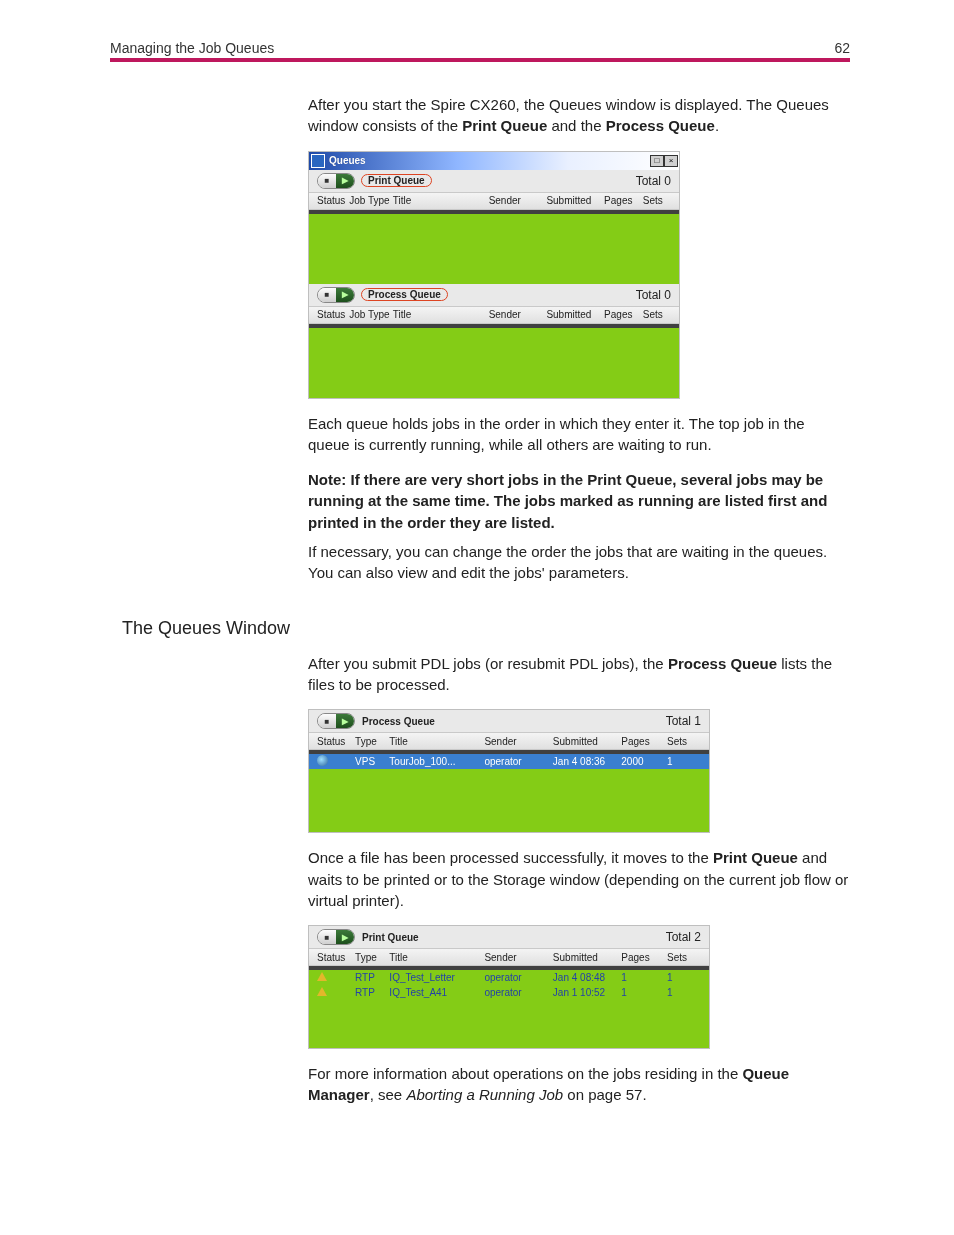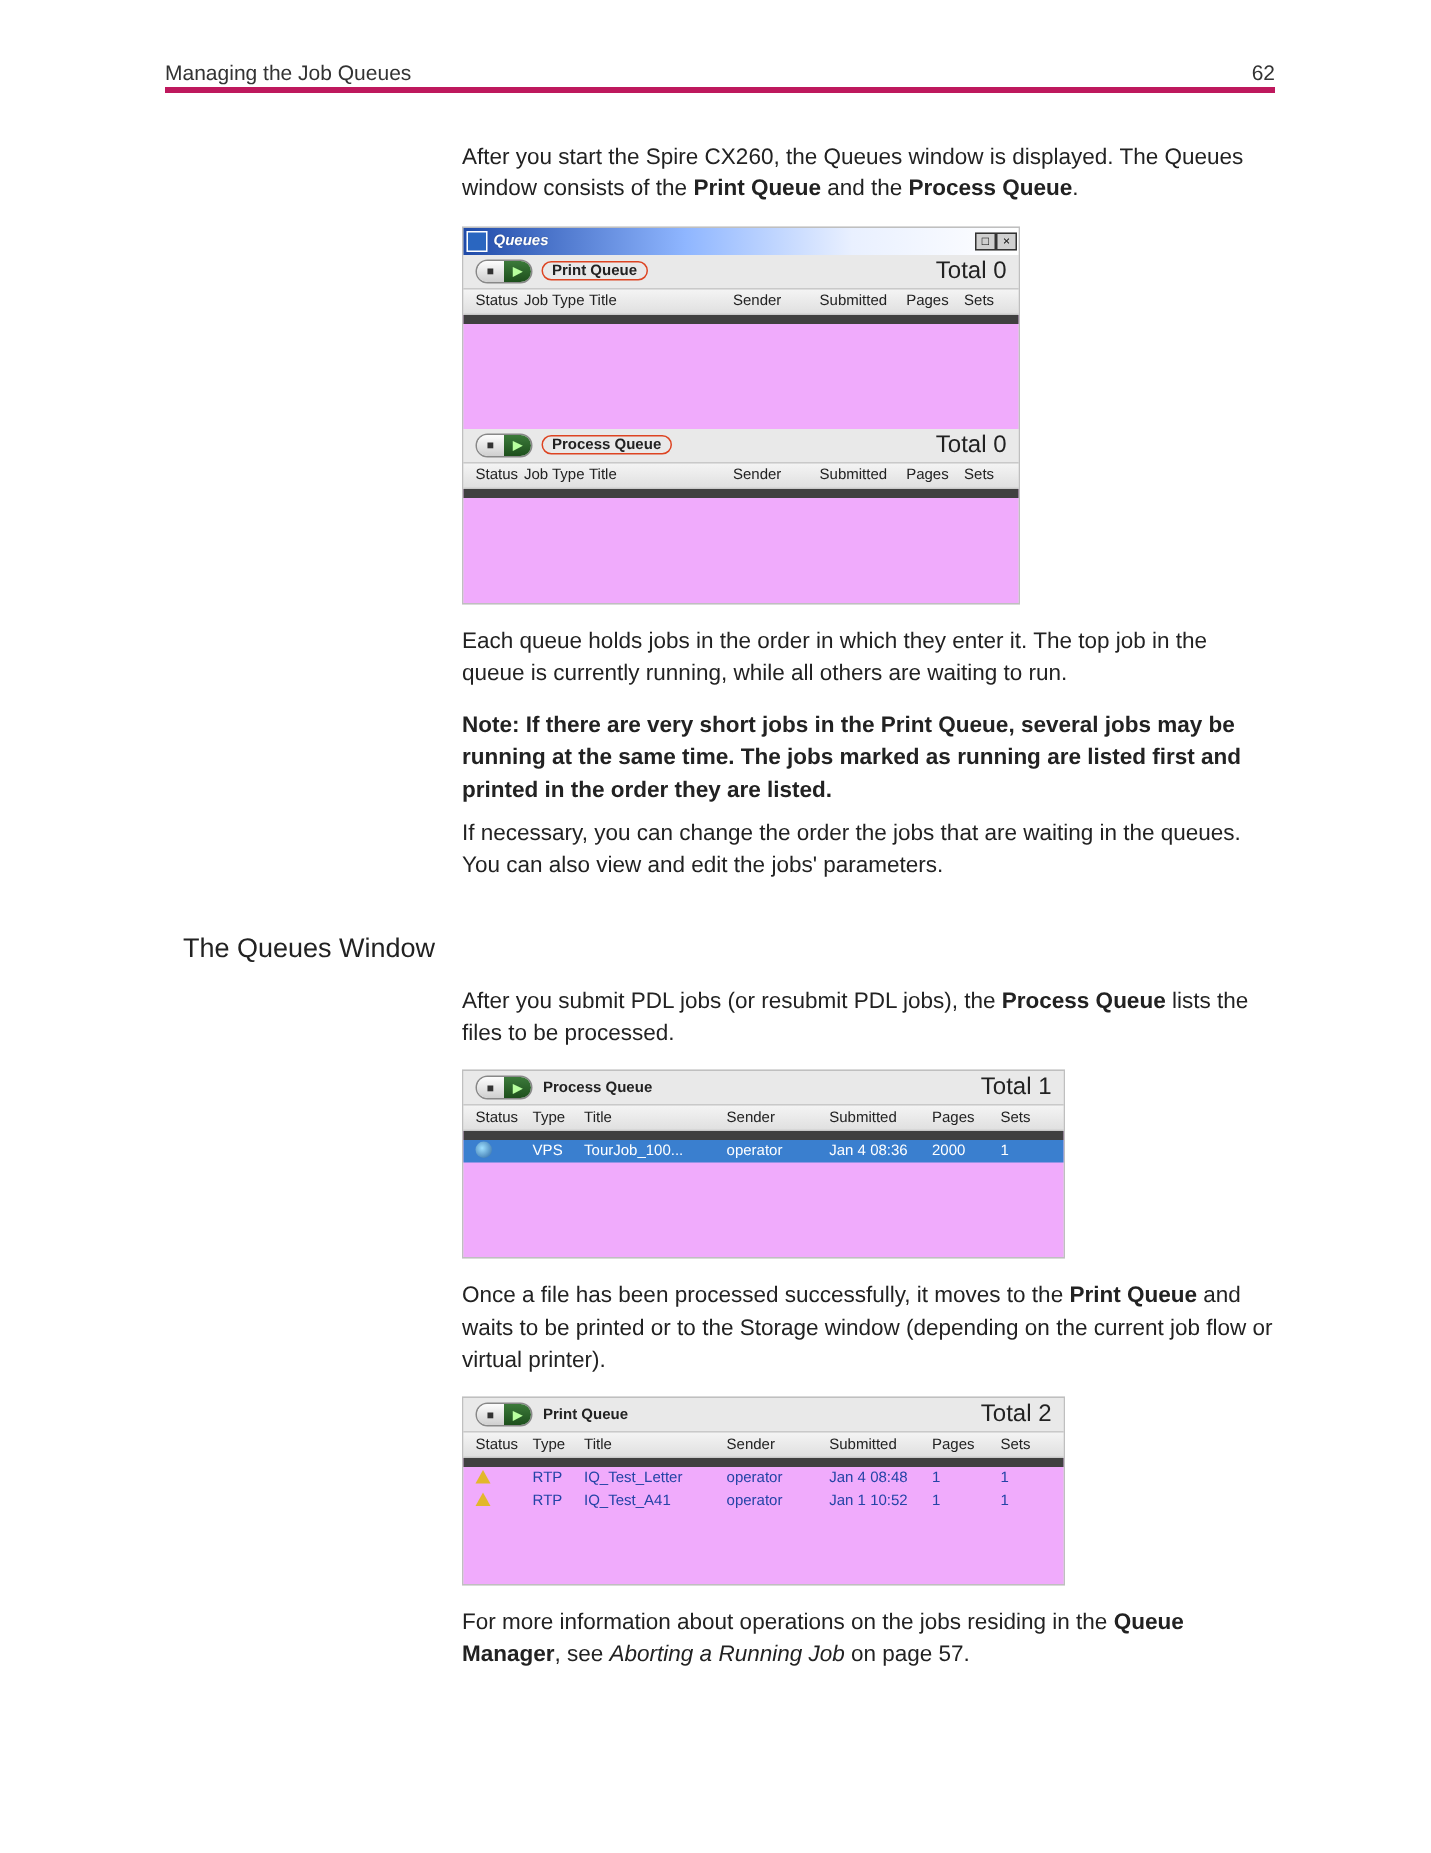--- a/index.html
+++ b/index.html
@@ -59,21 +59,21 @@
     align-items: center;
     justify-content: space-between;
     font-family: Tahoma, Arial, sans-serif;
     font-size: 10px;
     color: #fff;
   }
   .win-title-left { display: flex; align-items: center; gap: 4px; padding-left: 2px;}
   .win-title-icon {
     width: 12px; height: 12px; background: #2a66c0; border: 1px solid #fff;
   }
-  .win-title-text { font-weight: bold; text-shadow: 0 0 1px rgba(0,0,0,0.3); font-style: italic; }
+  .win-title-text { font-weight: bold; text-shadow: 0 0 1px rgba(0,0,0,0.3); }
   .win-btns { display: flex; gap: 0; padding-right: 1px;}
   .win-btn {
     width: 14px; height: 12px; background: #d0d0d0;
     border: 1px solid #333; font-size: 8px; line-height: 10px;
     text-align: center; font-family: Arial; color: #000;
     box-sizing: border-box;
   }
 
   .queue-section {
     padding: 0;
@@ -109,21 +109,21 @@
     color: #222;
     border: 1px solid rgba(0,0,0,0); 
   }
   .queue-label.circled {
     border: 1px solid #d42;
     border-radius: 10px;
     padding: 0 6px;
   }
   .queue-total {
     margin-left: auto;
-    font-size: 16px;
+    font-size: 12px;
     color: #222;
   }
   .col-headers {
     display: flex;
     font-family: Tahoma, Arial, sans-serif;
     font-size: 10px;
     color: #222;
     background: linear-gradient(#f4f4f4,#e0e0e0);
     border-top: 1px solid #c9c9c9;
     border-bottom: 1px solid #c9c9c9;
@@ -135,22 +135,22 @@
   .c-status { width: 40px; }
   .c-type   { width: 36px; }
   .c-jobtype{ width: 54px; }
   .c-title  { width: 120px; }
   .c-title-narrow { width: 100px; }
   .c-sender { width: 72px; }
   .c-subm   { width: 72px; }
   .c-pages  { width: 48px; }
   .c-sets   { width: 40px; }
   .queue-body {
-    background: #f0abfc;
-    border-top: 6px solid #404040;
+    background: #84cc16;
+    border-top: 4px solid #404040;
   }
   .qrow {
     display: flex;
     align-items: center;
     font-family: Tahoma, Arial, sans-serif;
     font-size: 10px;
     height: 15px;
     padding: 0 6px;
   }
   .qrow.selected { background: #3a7fcf; color: #fff; }

